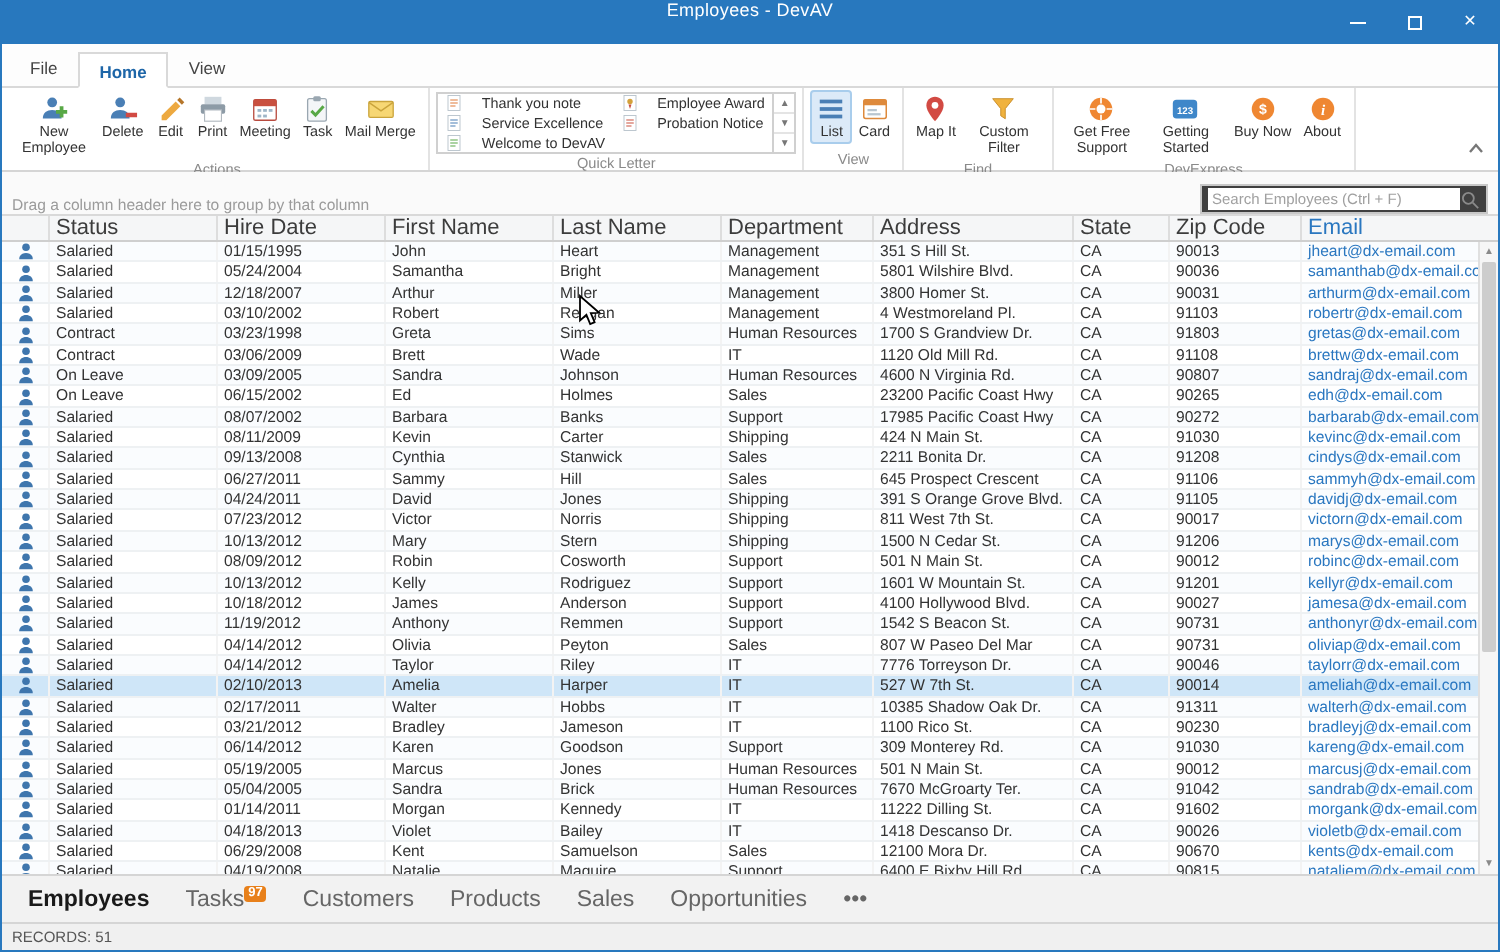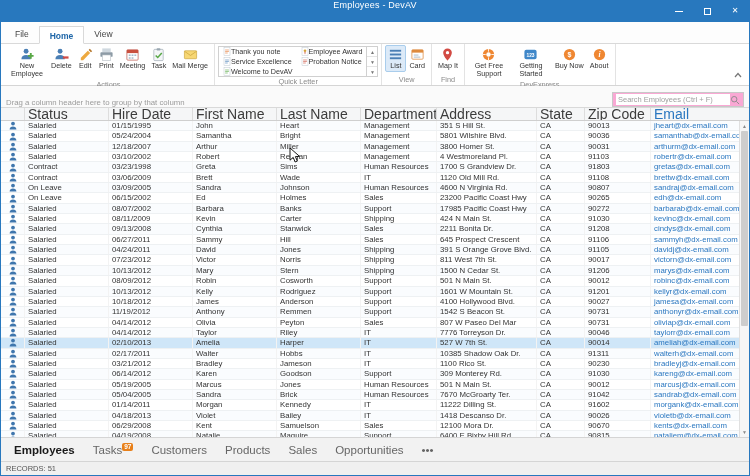--- a/index.html
+++ b/index.html
@@ -24,38 +24,38 @@
   .ribbon{height:42px;background:#fff;border-bottom:1px solid #d5d5d5;display:flex;align-items:stretch;flex:none;padding-left:2px;}
   .rgroup{display:flex;flex-direction:column;border-right:1px solid #e3e3e3;padding:1px 3px 0 3px;}
   .rg-content{flex:1;display:flex;align-items:flex-start;}
   .rg-caption{text-align:center;font-size:7.3px;color:#8a8a8a;line-height:10px;height:10px;}
   .rbtn{display:flex;flex-direction:column;align-items:center;padding:1px 2px;border:1px solid transparent;border-radius:2px;}
   .rbtn svg{width:15px;height:15px;flex:none;}
   .rlabel{font-size:7.2px;line-height:7.8px;text-align:center;color:#333;max-width:36px;}
   .rbtn.checked{background:#dceaf8;border-color:#a9cdec;}
   .gallery{display:flex;border:1px solid #d0d0d0;background:#fff;height:31px;margin-top:1px;}
   .qgrid{display:grid;grid-template-rows:repeat(3,1fr);grid-auto-flow:column;}
-  .qitem{display:flex;align-items:center;gap:0;font-size:7.2px;color:#333;padding:0 4px;white-space:nowrap;}
+  .qitem{display:flex;align-items:center;gap:10px;font-size:7.2px;color:#333;padding:0 4px;white-space:nowrap;}
   .qitem svg{width:8px;height:9px;flex:none;}
   .gscroll{width:11px;border-left:1px solid #d0d0d0;display:flex;flex-direction:column;}
   .gsbtn{flex:1;display:flex;align-items:center;justify-content:center;font-size:5px;color:#777;border-bottom:1px solid #e4e4e4;}
   .gsbtn:last-child{border-bottom:none;}
   .ribbon-collapse{margin-left:auto;align-self:flex-end;padding:2px 6px;}
 
   
   .group-panel{height:22px;background:#fafafa;border-bottom:1px solid #d9d9d9;display:flex;align-items:flex-end;padding:0 5px;flex:none;}
   .hint{font-size:7.8px;color:#9b9b9b;}
-  .searchbox{margin-left:auto;width:132px;height:15px;border:1px solid #c8c8c8;background:#f9a8d4;display:flex;align-items:center;padding:0 3px;}
+  .searchbox{margin-left:auto;width:144px;height:15px;border:1px solid #c8c8c8;background:#404040;display:flex;align-items:center;padding:0 3px;}
   .searchbox input{border:none;outline:none;flex:1;font-size:7.5px;font-family:"Liberation Sans",sans-serif;color:#444;min-width:0;}
   .searchbox input::placeholder{color:#a0a0a0;}
 
   
   .grid{flex:1;display:flex;flex-direction:column;min-height:0;}
   .ghead{height:13px;display:flex;background:#f5f6f7;border-bottom:1px solid #cfcfcf;flex:none;}
-  .hc{font-size:14px;color:#3c3c3c;line-height:12px;padding-left:3px;border-right:1px solid #ddd;white-space:nowrap;overflow:hidden;}
+  .hc{font-size:11px;color:#3c3c3c;line-height:12px;padding-left:3px;border-right:1px solid #ddd;white-space:nowrap;overflow:hidden;}
   .gridbody{flex:1;display:flex;min-height:0;}
   .rows{flex:1;overflow:hidden;}
   .row{display:flex;height:10.355px;line-height:10.35px;border-bottom:1px solid #eef1f3;background:#fff;}
   .row:nth-child(odd){background:#fafcfe;}
   .row.selected{background:#cfe6f8 !important;}
   .c{font-size:7.8px;color:#333;padding-left:3px;white-space:nowrap;overflow:hidden;border-right:1px solid #f3f3f3;}
   .c0{width:24px;display:flex;align-items:center;justify-content:center;padding-left:0;}
   .c1{width:84px;}.c2{width:84px;}.c3{width:84px;}.c4{width:84px;}
   .c5{width:76px;}.c6{width:100px;}.c7{width:48px;}.c8{width:66px;}
   .c9{flex:1;color:#2a77c0;border-right:none;}
@@ -250,20 +250,26 @@
 
     <div class="rgroup">
       <div class="rg-content">
         <div class="rbtn">
           <svg viewBox="0 0 16 16">
               <path d="M8 1.5c-2.6 0-4.6 2-4.6 4.6C3.4 9.6 8 14.5 8 14.5s4.6-4.9 4.6-8.4C12.6 3.5 10.6 1.5 8 1.5z" fill="#d24a43"></path>
               <circle cx="8" cy="6" r="1.8" fill="#fff"></circle>
             </svg>
           <span class="rlabel">Map It</span>
         </div>
+        <div class="rbtn">
+          <svg viewBox="0 0 16 16">
+              <path d="M2.5 2.5h11L9.2 7.8v5.4l-2.4-1.6V7.8z" fill="#f0b23e" stroke="#c98d2a" stroke-width="0.5"></path>
+            </svg>
+          <span class="rlabel">Custom Filter</span>
+        </div>
       </div>
       <div class="rg-caption">Find</div>
     </div>
 
     <div class="rgroup">
       <div class="rg-content">
         <div class="rbtn">
           <svg viewBox="0 0 16 16">
               <circle cx="8" cy="8" r="6" fill="#ef8732"></circle>
               <circle cx="8" cy="8" r="2.4" fill="#fff"></circle>

